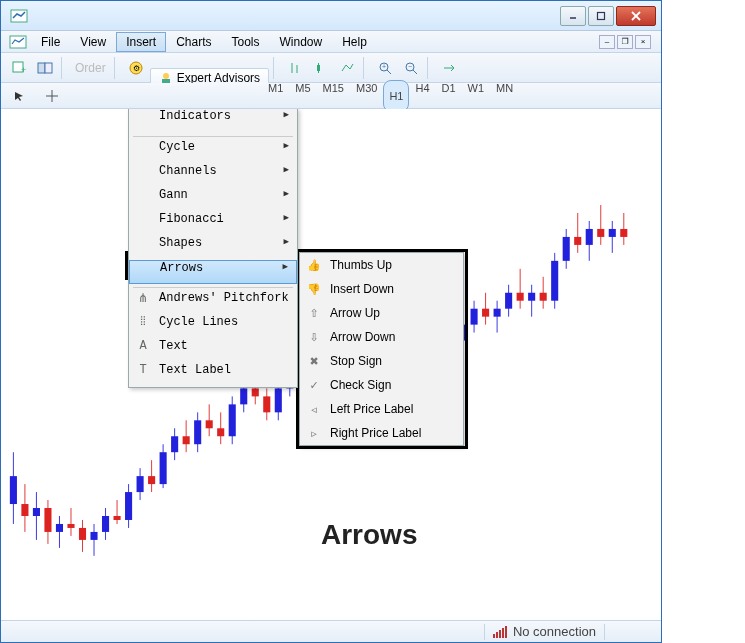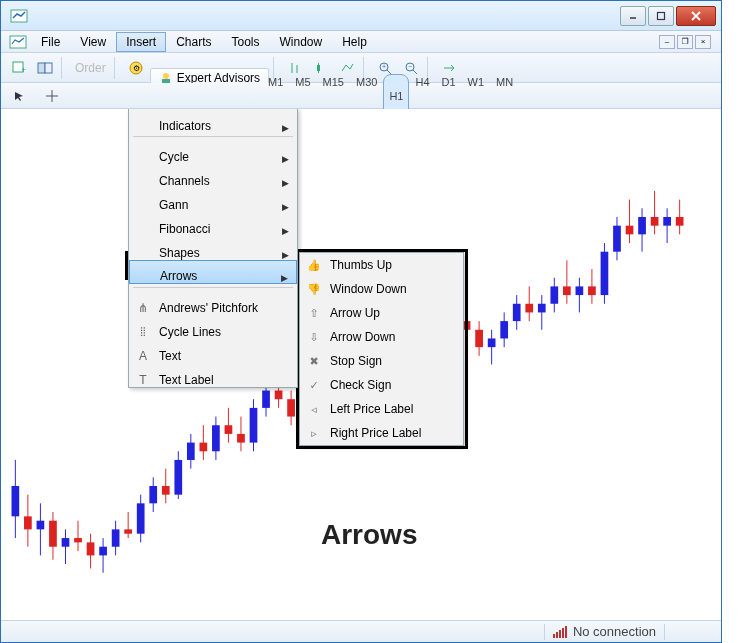--- a/index.html
+++ b/index.html
@@ -1,18 +1,18 @@
 <!DOCTYPE html>
 <html><head>
   <meta charset="utf-8">
   <style>
     * { box-sizing: border-box; margin: 0; padding: 0; }
     body { font-family: 'Segoe UI', Tahoma, sans-serif; font-size: 12px; background: #fff; width: 745px; height: 643px; overflow: hidden; }
     
-    .window { border: 1px solid #2a6fb7; width: 722px; height: 643px; background: #fff; display: flex; flex-direction: column; }
+    .window { border: 1px solid #2a6fb7; width: 662px; height: 643px; background: #fff; display: flex; flex-direction: column; }
     
     .titlebar { height: 30px; background: linear-gradient(#e8f4ff, #d4e8fc); display: flex; align-items: center; padding: 0 4px; border-bottom: 1px solid #b5c9e0; }
     .titlebar-icon { width: 20px; height: 20px; margin: 0 4px; }
     .titlebar-spacer { flex: 1; }
     .win-btn { width: 26px; height: 20px; margin: 0 1px; border: 1px solid #8aa; background: linear-gradient(#f5f8fc,#d8e4f0); display: flex; align-items: center; justify-content: center; cursor: pointer; border-radius: 2px; }
     .win-btn.close { background: linear-gradient(#e4735a,#c0392b); border-color: #8a2a1a; color:#fff; width: 40px; }
     
     .menubar { height: 22px; background: linear-gradient(#f5f8fc,#e5eef8); border-bottom: 1px solid #c5d5e8; display: flex; align-items: center; padding: 0 4px; }
     .menubar-icon { width: 18px; height: 18px; margin: 0 4px; }
     .menu-item { padding: 3px 10px; cursor: pointer; }
@@ -21,26 +21,26 @@
     .mini-btn { width:16px; height:14px; border:1px solid #aac; background:#eef4fc; display:flex; align-items:center; justify-content:center; font-size:8px; cursor:pointer; }
     
     .toolbar { height: 30px; background: linear-gradient(#f5f8fc,#e5eef8); border-bottom: 1px solid #c5d5e8; display: flex; align-items: center; padding: 0 6px; gap: 2px; }
     .tbtn { width: 24px; height: 22px; display: flex; align-items: center; justify-content: center; cursor: pointer; border: 1px solid transparent; }
     .tsep { width: 6px; height: 22px; border-left: 1px solid #c5d5e8; margin: 0 2px; }
     .tlabel { padding: 0 4px; color: #555; }
     .ea-btn { display:flex; align-items:center; gap:4px; padding: 2px 8px; border:1px solid #c5d5e8; background:linear-gradient(#fff,#eef4fc); border-radius:2px; cursor:pointer;margin-top:20px; }
     
     .toolbar2 { height: 26px; background: linear-gradient(#f5f8fc,#e5eef8); border-bottom: 1px solid #c5d5e8; display: flex; align-items: center; padding: 0 6px; gap: 9px; }
     .tf { padding: 2px 6px; cursor:pointer; color:#444; font-size:11px; }
-    .tf.active { border:1px solid #7aa8d8; background:#d8ebfc; border-radius:8px; padding:15px 5px; }
+    .tf.active { border:1px solid #7aa8d8; background:#d8ebfc; border-radius:8px; padding:9px 5px; }
     
     .content { flex: 1; position: relative; background: #fff; overflow: hidden; }
     
     .dropdown { position: absolute; top: -1px; left: 127px; width: 170px; background: #f2f2f2; border: 1px solid #9aa; box-shadow: 2px 2px 4px rgba(0,0,0,0.2); z-index: 10; }
-    .dd-item { display:flex; align-items:flex-end; height: 24px; padding: 0 8px 0 30px; cursor:pointer; position:relative; }
+    .dd-item { display:flex; align-items:flex-start; height: 24px; padding: 0 8px 0 30px; cursor:pointer; position:relative;font-family:Liberation Mono, monospace; }
     .dd-item .dd-ico { position:absolute; left:6px; width:16px; text-align:center; color:#666; }
     .dd-item.sel { background: linear-gradient(#d0e8fc,#b0d8f8); border:1px solid #5a9ad8; }
     .dd-sep { height:1px; background:#ccc; margin: 3px 4px; }
     .dd-arrow { margin-left:auto; font-size:9px; color:#333; }
     .dd-highlight-box { position:absolute; border: 3px solid #000; pointer-events:none; }
     
     .submenu { position:absolute; top:143px; left:298px; width:165px; background:#f2f2f2; border:1px solid #9aa; box-shadow:2px 2px 4px rgba(0,0,0,0.2); z-index:11; }
     .sm-item { display:flex; align-items:center; height:24px; padding:0 8px 0 30px; cursor:pointer; position:relative; }
     .sm-item .sm-ico { position:absolute; left:6px; width:16px; text-align:center; color:#777; font-size:11px; }
     
@@ -363,21 +363,21 @@
       </div>
     <div class="dd-highlight-box" style="top:142px; left:124px; width:176px; height:29px;"></div>
 
     <div class="submenu" id="arrows-sm">
         <div class="sm-item">
           <span class="sm-ico">👍</span>
           <span>Thumbs Up</span>
         </div>
         <div class="sm-item">
           <span class="sm-ico">👎</span>
-          <span>Window Down</span>
+          <span>Insert Down</span>
         </div>
         <div class="sm-item">
           <span class="sm-ico">⇧</span>
           <span>Arrow Up</span>
         </div>
         <div class="sm-item">
           <span class="sm-ico">⇩</span>
           <span>Arrow Down</span>
         </div>
         <div class="sm-item">

